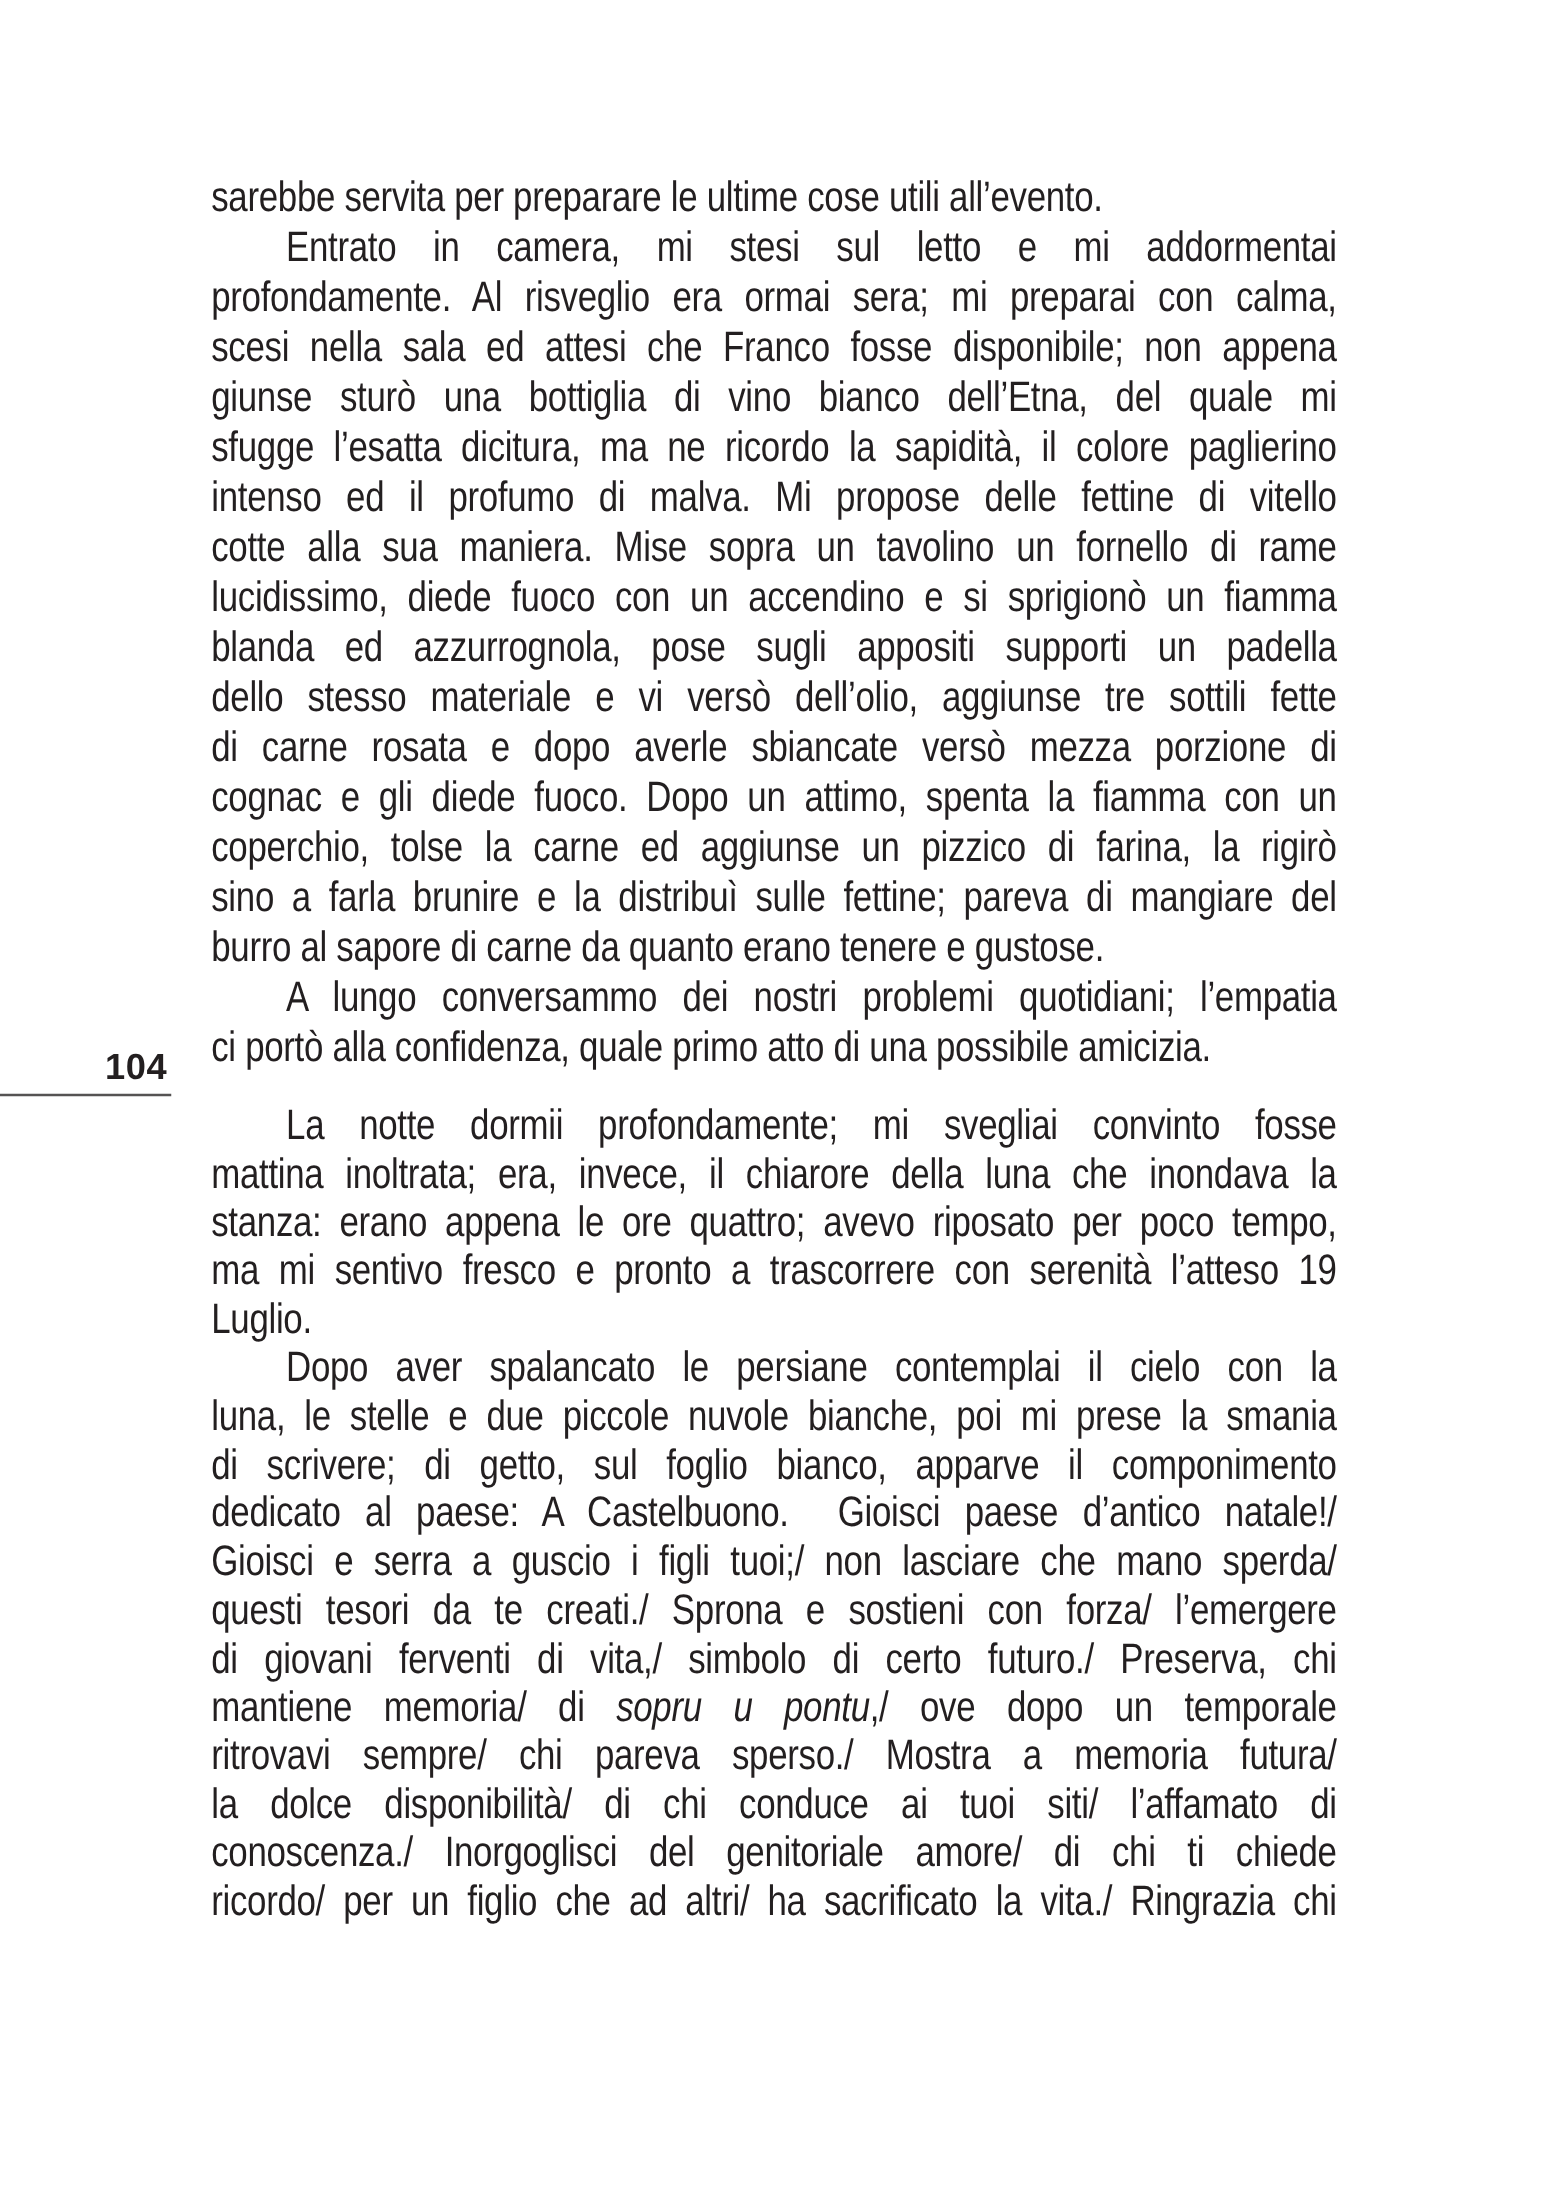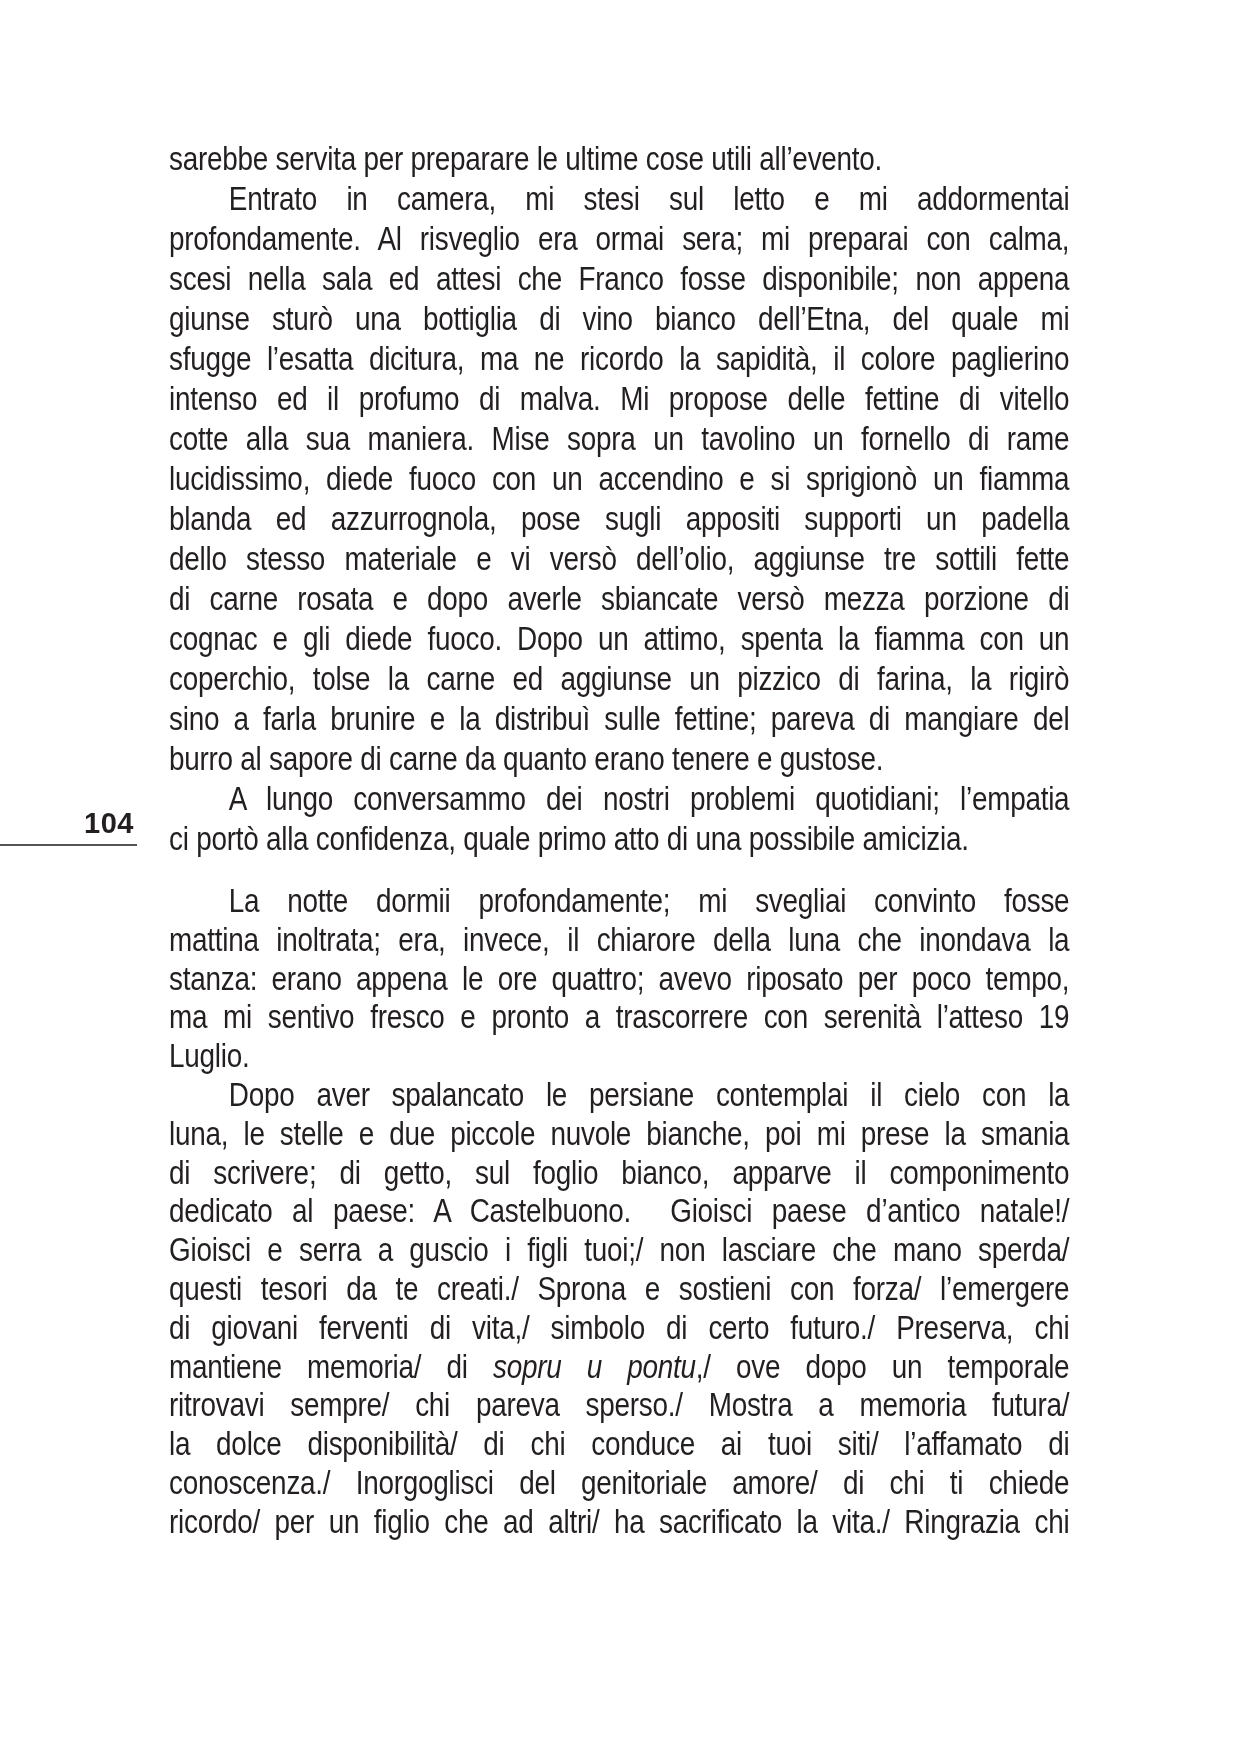--- a/index.html
+++ b/index.html
@@ -31,21 +31,21 @@
     text-align: justify;
     text-align-last: justify;
     white-space: normal;
   }
   .line.last   { text-align-last: left; }
   .line.indent { text-indent: 73px; }
   .it { font-style: italic; }
   #folio {
     position: absolute;
     left: 0;
-    top: 809px;
+    top: 840px;
     width: 137px;
     height: 40px;
   }
   #folio-number {
     position: absolute;
     left: 84px;
     top: 0;
     font-size: 29px;
     font-weight: bold;
     letter-spacing: 0.5px;

